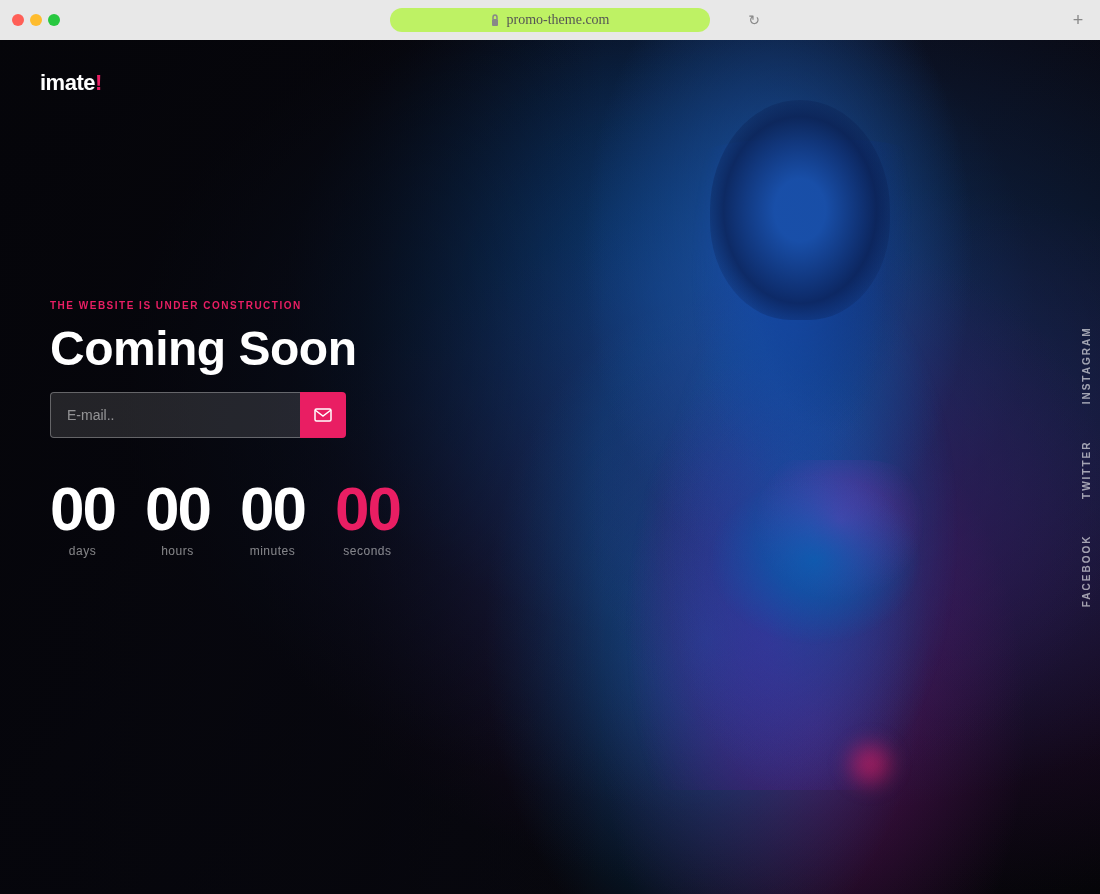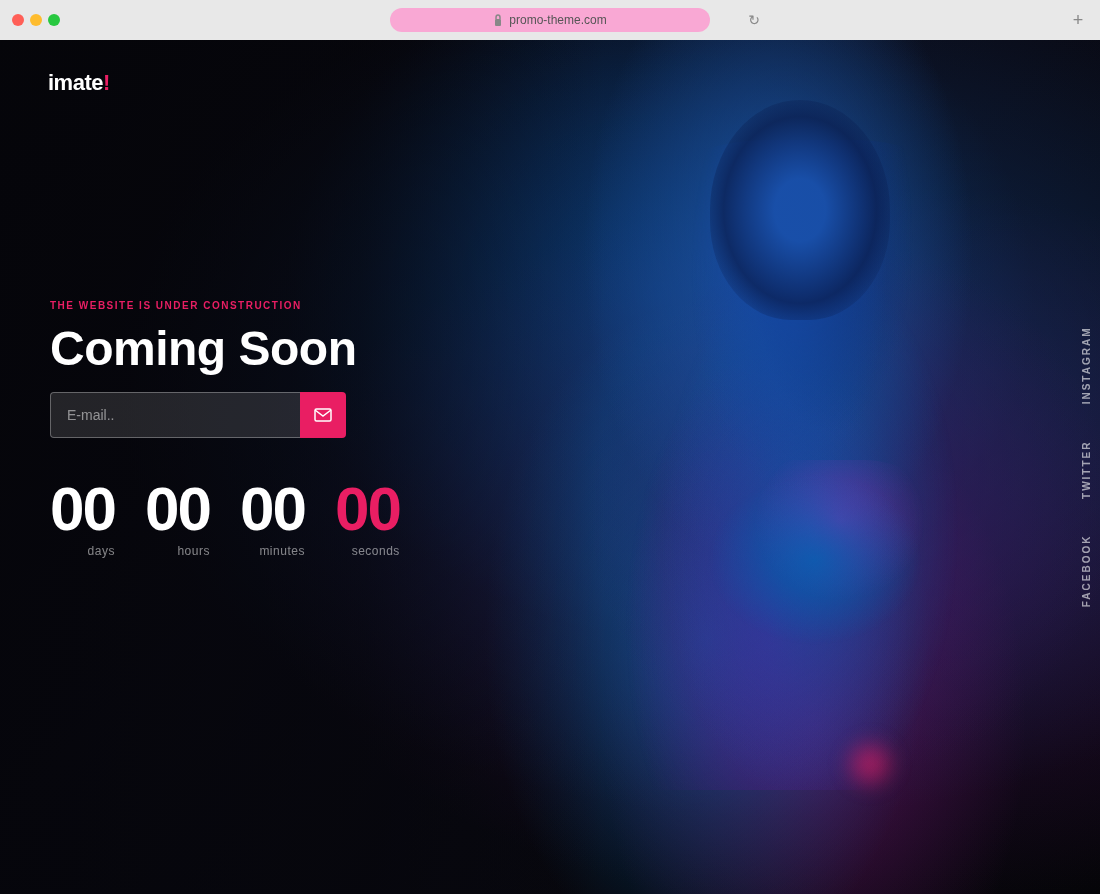--- a/index.html
+++ b/index.html
@@ -39,28 +39,29 @@
     .tl-red { background: #ff5f57; }
     .tl-yellow { background: #febc2e; }
     .tl-green { background: #28c840; }
 
     .address-bar {
       position: absolute;
       left: 50%;
       transform: translateX(-50%);
       width: 320px;
       height: 24px;
-      background: #f9a8d4;
+      background: #bef264;
       border-radius: 12px;
       display: flex;
       align-items: center;
       justify-content: center;
       gap: 6px;
-      font-size: 12px;
+      font-size: 14px;
       color: #555;
+      font-family: Liberation Serif, serif;
     }
 
     .new-tab-btn {
       position: absolute;
       right: 12px;
       top: 50%;
       transform: translateY(-50%);
       width: 20px;
       height: 20px;
       display: flex;
@@ -141,21 +142,21 @@
       background:
         radial-gradient(ellipse at 50% 50%, rgba(0, 100, 180, 0.7) 0%, transparent 60%),
         radial-gradient(ellipse at 60% 30%, rgba(180, 50, 200, 0.4) 0%, transparent 40%);
       border-radius: 30%;
     }
 
     
     .logo {
       position: absolute;
       top: 30px;
-      left: 48px;
+      left: 40px;
       color: white;
       font-size: 22px;
       font-weight: 700;
       letter-spacing: -0.5px;
     }
 
     .logo-exclaim {
       color: #e91e63;
     }
 
@@ -233,21 +234,21 @@
     
     .countdown {
       display: flex;
       align-items: flex-start;
       gap: 30px;
     }
 
     .countdown-item {
       display: flex;
       flex-direction: column;
-      align-items: flex-end;
+      align-items: center;
     }
 
     .countdown-number {
       font-size: 62px;
       font-weight: 800;
       color: white;
       line-height: 1;
       letter-spacing: -2px;
     }
 

